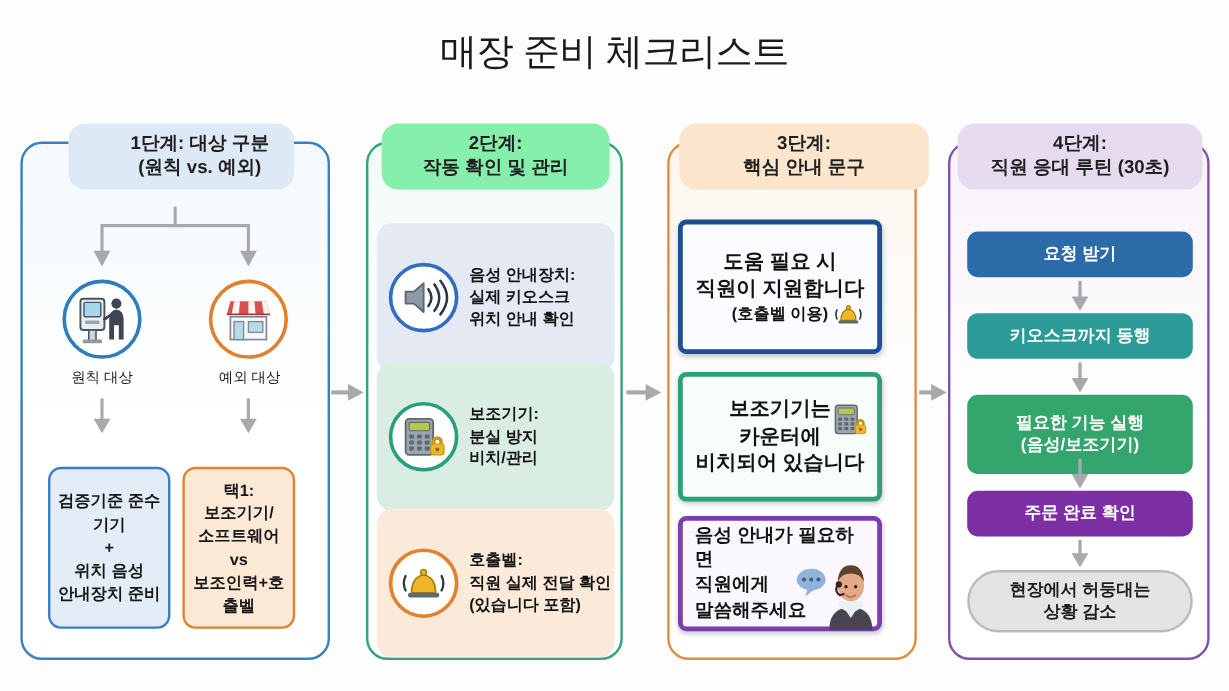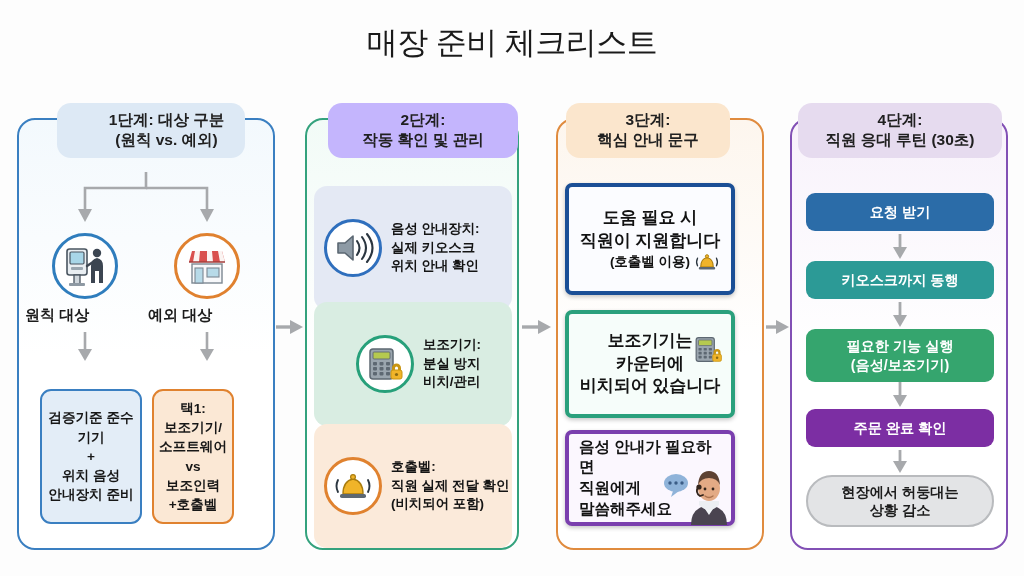--- a/index.html
+++ b/index.html
@@ -38,37 +38,37 @@
     position: absolute;
     top: 103px;
     border-radius: 14px;
     padding: 7px 10px 8px;
     text-align: center;
     font-size: 15.5px; font-weight: bold; line-height: 1.28;
     color: #202020;
     z-index: 4;
   }
   .chead.c1 { left: 57px;  width: 188px; background: #dde9f5; padding-left: 41px; }
-  .chead.c2 { left: 328px; width: 190px; background: #c4b5fd; }
-  .chead.c3 { left: 566px; width: 164px; background: #fbe6cd; }
+  .chead.c2 { left: 318px; width: 190px; background: #86efac; }
+  .chead.c3 { left: 566px; width: 208px; background: #fbe6cd; }
   .chead.c4 { left: 798px; width: 204px; background: #e6dbef; }
 
   
   .branch-svg { position: absolute; left: 17px; top: 170px; z-index: 2; }
   .circ {
     position: absolute;
     width: 66px; height: 66px; border-radius: 50%;
     border: 3.5px solid #2f7dbd;
     background: #fff;
     display: flex; align-items: center; justify-content: center;
   }
   .circ.orange { border-color: #e0812f; }
   .c1lab {
-    position: absolute; width: 120px; 
-    font-size: 15px; font-weight: bold; color: #1c1c1c;
+    position: absolute; width: 120px; text-align: center;
+    font-size: 12px; font-weight: normal; color: #1c1c1c;
   }
   .c1box {
     position: absolute;
     border-radius: 11px;
     border: 2px solid #3a7fc1;
     background: #e3edf7;
     text-align: center;
     font-size: 13.6px; font-weight: bold; line-height: 1.42;
     color: #171717;
     padding: 10px 5px;
@@ -213,41 +213,41 @@
   <svg style="position:absolute; left:200px; top:332px;" width="14" height="30" viewBox="0 0 14 30">
     <path d="M7 0 L7 19" stroke="#a7a9ac" stroke-width="2.6"></path>
     <polygon points="7,29 0,17 14,17" fill="#a7a9ac"></polygon>
   </svg>
 
   <div class="c1box" style="left:40px; top:389px; width:102px; height:135px;">검증기준 준수
 기기
 +
 위치 음성
 안내장치 준비</div>
-  <div class="c1box orange" style="left:152px; top:389px; width:82px; height:135px;">택1:
+  <div class="c1box orange" style="left:152px; top:389px; width:94px; height:135px;">택1:
 보조기기/
 소프트웨어
 vs
 보조인력+호출벨</div>
 
   <div class="c2row blue" style="top:186px;">
     <div class="c2icon">
       <svg width="38" height="32" viewBox="0 0 38 32">
         <path d="M4 11 L11 11 L19 4 L19 28 L11 21 L4 21 Z" fill="#8d9aa5" stroke="#5b6772" stroke-width="1.6" stroke-linejoin="round"></path>
         <path d="M23 9 q5 7 0 14" stroke="#2b3640" stroke-width="2.1" fill="none" stroke-linecap="round"></path>
         <path d="M28 5 q8 11 0 22" stroke="#2b3640" stroke-width="2.1" fill="none" stroke-linecap="round"></path>
         <path d="M33 2 q11 14 0 28" stroke="#2b3640" stroke-width="2.1" fill="none" stroke-linecap="round"></path>
       </svg>
     </div>
     <div class="c2txt">음성 안내장치:
 실제 키오스크
 위치 안내 확인</div>
   </div>
 
-  <div class="c2row green" style="top:302px;padding-left:32px;">
+  <div class="c2row green" style="top:302px;">
     <div class="c2icon green">
       <svg width="38" height="34" viewBox="0 0 38 34">
         <rect x="4" y="2" width="23" height="30" rx="3" fill="#9aa5ae" stroke="#5d6872" stroke-width="1.5"></rect>
         <rect x="7" y="5" width="17" height="7" rx="1" fill="#b5c94f" stroke="#5d6872" stroke-width="0.9"></rect>
         <g fill="#5d6872">
           <rect x="7" y="15" width="4" height="3.4" rx="0.8"></rect>
             <rect x="13.5" y="15" width="4" height="3.4" rx="0.8"></rect>
             <rect x="20" y="15" width="4" height="3.4" rx="0.8"></rect>
           <rect x="7" y="20" width="4" height="3.4" rx="0.8"></rect>
             <rect x="13.5" y="20" width="4" height="3.4" rx="0.8"></rect>
@@ -271,21 +271,21 @@
       <svg width="38" height="34" viewBox="0 0 38 34">
         <path d="M9 25 q0 -13 10 -15 q10 2 10 15 Z" fill="#f0b429" stroke="#a97c0e" stroke-width="1.4"></path>
         <circle cx="19" cy="8" r="2.4" fill="#f0b429" stroke="#a97c0e" stroke-width="1.2"></circle>
         <rect x="6" y="25" width="26" height="4" rx="1.8" fill="#5d6872"></rect>
         <path d="M4 11 q-3 6 0 12" stroke="#2b3640" stroke-width="1.9" fill="none" stroke-linecap="round"></path>
         <path d="M34 11 q3 6 0 12" stroke="#2b3640" stroke-width="1.9" fill="none" stroke-linecap="round"></path>
       </svg>
     </div>
     <div class="c2txt">호출벨:
 직원 실제 전달 확인
-(비치되어 포함)</div>
+(있습니다 포함)</div>
   </div>
 
   <div class="c3card" style="top:183px; height:112px;">
     <div class="c3inner">
       <div class="c3line">도움 필요 시
 직원이 지원합니다</div>
       <div class="c3sub">(호출벨 이용)</div>
       <svg style="position:absolute; right:12px; bottom:6px;" width="24" height="22" viewBox="0 0 38 34">
         <path d="M9 25 q0 -13 10 -15 q10 2 10 15 Z" fill="#f0b429" stroke="#a97c0e" stroke-width="1.6"></path>
         <circle cx="19" cy="8" r="2.6" fill="#f0b429" stroke="#a97c0e" stroke-width="1.4"></circle>
@@ -352,21 +352,21 @@
     <path d="M7 0 L7 15" stroke="#a7a9ac" stroke-width="2.8"></path>
       <polygon points="7,25 0,13 14,13" fill="#a7a9ac"></polygon>
   </svg>
 
   <div class="c4step s2" style="top:261px; height:38px;">키오스크까지 동행</div>
   <svg style="position:absolute; left:893px; top:302px;" width="14" height="26" viewBox="0 0 14 26">
     <path d="M7 0 L7 15" stroke="#a7a9ac" stroke-width="2.8"></path>
       <polygon points="7,25 0,13 14,13" fill="#a7a9ac"></polygon>
   </svg>
 
-  <div class="c4step s3" style="top:329px; height:53px;">필요한 기능 실행
+  <div class="c4step s3" style="top:329px; height:66px;">필요한 기능 실행
 (음성/보조기기)</div>
   <svg style="position:absolute; left:893px; top:382px;" width="14" height="26" viewBox="0 0 14 26">
     <path d="M7 0 L7 15" stroke="#a7a9ac" stroke-width="2.8"></path>
       <polygon points="7,25 0,13 14,13" fill="#a7a9ac"></polygon>
   </svg>
 
   <div class="c4step s4" style="top:409px; height:38px;">주문 완료 확인</div>
   <svg style="position:absolute; left:893px; top:450px;" width="14" height="24" viewBox="0 0 14 24">
     <path d="M7 0 L7 13" stroke="#a7a9ac" stroke-width="2.8"></path>
       <polygon points="7,23 0,11 14,11" fill="#a7a9ac"></polygon>

